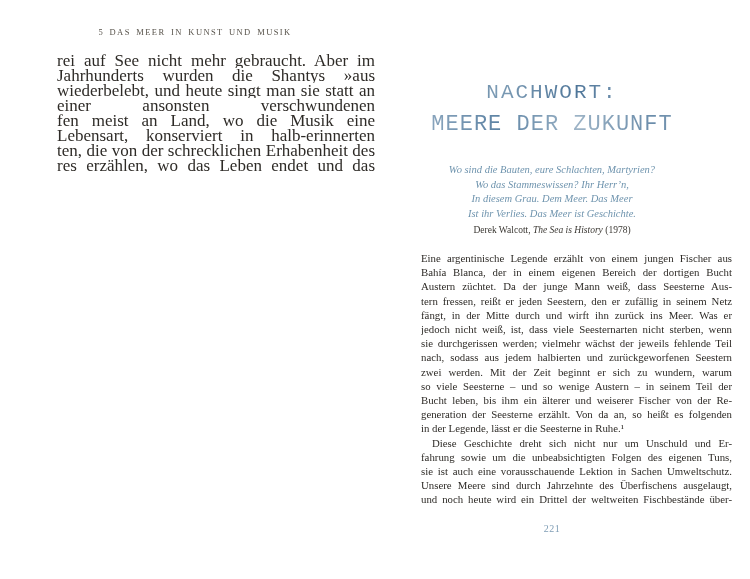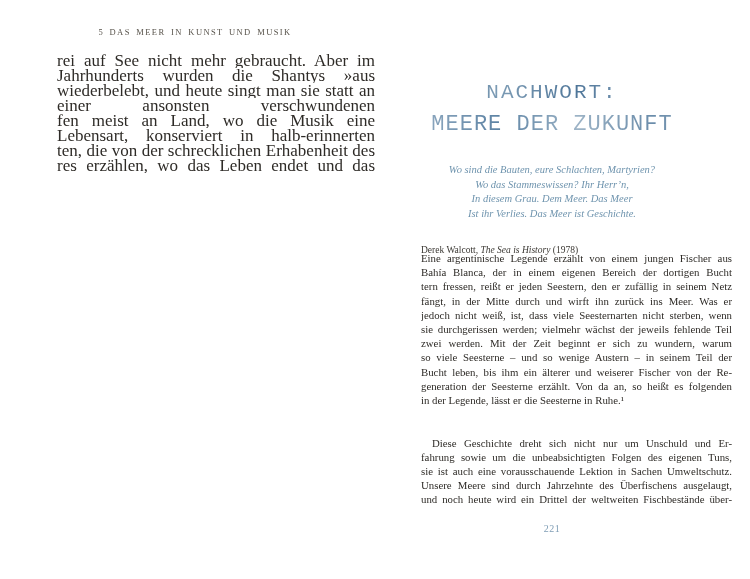--- a/index.html
+++ b/index.html
@@ -101,24 +101,23 @@
     font-size: 10.5px;
     line-height: 14.5px;
     color: #6f94ae;
   }
 
   .attribution {
     position: absolute;
     top: 225px; left: 0; width: 100%;
     padding-right: 49px;
     box-sizing: border-box;
-    text-align: left;
+    text-align: center;
     font-size: 9.5px;
     color: #3b3833;
-    margin-top: 20px;
   }
   .attribution .work { font-style: italic; }
 
   .page-number {
     position: absolute;
     top: 523px; left: 0; width: 100%;
     padding-right: 49px;
     box-sizing: border-box;
     text-align: center;
     font-size: 10px;
@@ -159,24 +158,26 @@
         <div class="tline">Ist ihr Verlies. Das Meer ist Geschichte.</div>
       </div>
 
     <div class="attribution">
       <span class="author">Derek Walcott, </span><span class="work">The Sea is History</span><span class="year"> (1978)</span>
     </div>
 
     <div class="jbody right-body para1 last-natural">
         <div class="tline">Eine argentinische Legende erzählt von einem jungen Fischer aus</div>
         <div class="tline">Bahía Blanca, der in einem eigenen Bereich der dortigen Bucht</div>
+        <div class="tline">Austern züchtet. Da der junge Mann weiß, dass Seesterne Aus-</div>
         <div class="tline">tern fressen, reißt er jeden Seestern, den er zufällig in seinem Netz</div>
         <div class="tline">fängt, in der Mitte durch und wirft ihn zurück ins Meer. Was er</div>
         <div class="tline">jedoch nicht weiß, ist, dass viele Seesternarten nicht sterben, wenn</div>
         <div class="tline">sie durchgerissen werden; vielmehr wächst der jeweils fehlende Teil</div>
+        <div class="tline">nach, sodass aus jedem halbierten und zurückgeworfenen Seestern</div>
         <div class="tline">zwei werden. Mit der Zeit beginnt er sich zu wundern, warum</div>
         <div class="tline">so viele Seesterne – und so wenige Austern – in seinem Teil der</div>
         <div class="tline">Bucht leben, bis ihm ein älterer und weiserer Fischer von der Re-</div>
         <div class="tline">generation der Seesterne erzählt. Von da an, so heißt es folgenden</div>
         <div class="tline">in der Legende, lässt er die Seesterne in Ruhe.¹</div>
       </div>
 
     <div class="jbody right-body para2">
         <div class="tline">Diese Geschichte dreht sich nicht nur um Unschuld und Er-</div>
         <div class="tline">fahrung sowie um die unbeabsichtigten Folgen des eigenen Tuns,</div>

